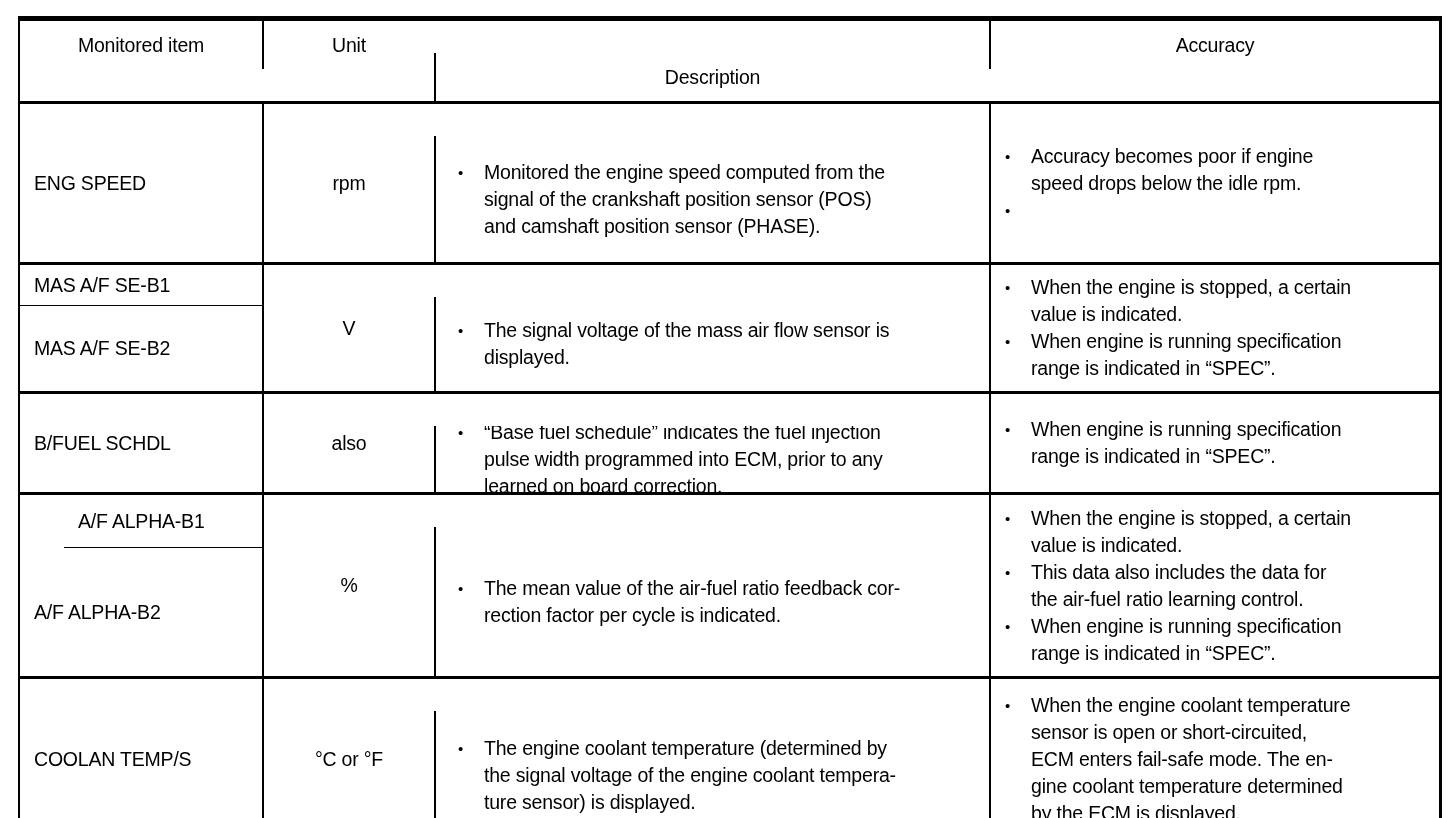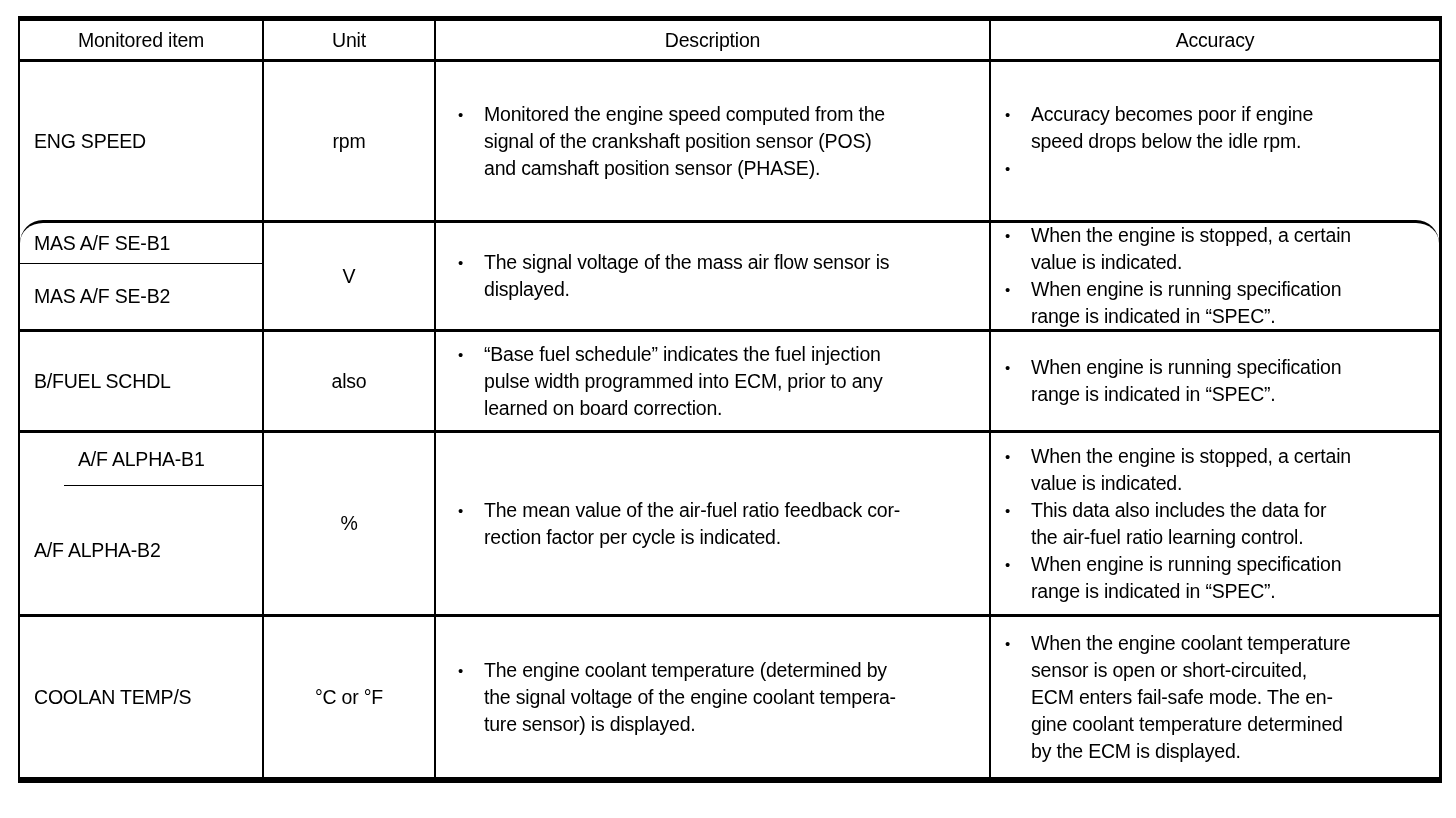--- a/index.html
+++ b/index.html
@@ -21,27 +21,27 @@
   }
   .trow { display:flex; width:100%; }
   .trow + .trow { border-top:3px solid #000; }
   .trow.header { border-bottom:0; }
 
   .cell { display:flex; flex-direction:column; justify-content:center; overflow:hidden; }
   .cell + .cell { border-left:2px solid #000; }
 
   .c-item { width:242px; padding-left:14px; }
   .c-unit { width:172px; text-align:center; }
-  .c-desc { width:555px; padding-left:22px; padding-right:4px; }
+  .c-desc { width:555px; padding-left:22px; padding-right:4px;margin-top:32px; }
   .c-rem  { flex:1; padding-left:14px; padding-right:4px; }
 
-  .header .cell { height:38px; justify-content:center; align-items:center; padding:8px; text-align:center; }
+  .header .cell { height:48px; justify-content:center; align-items:center; padding:8px; text-align:center; }
 
   .r1 { height:161px; }
-  .r2 { height:109px;border-radius:23px; }
+  .r2 { height:129px; }
   .r3 { height:101px; }
   .r4 { height:184px; }
   .r5 { height:163px; }
 
   .fs { font-size:19.5px; line-height:27px; letter-spacing:-0.2px; }
 
   
   .split { padding:0; justify-content:flex-start; }
   .split .sub { display:flex; align-items:center; padding-left:14px; }
   .split .s-top { border-bottom:1px solid #000; flex:0 0 auto; }

